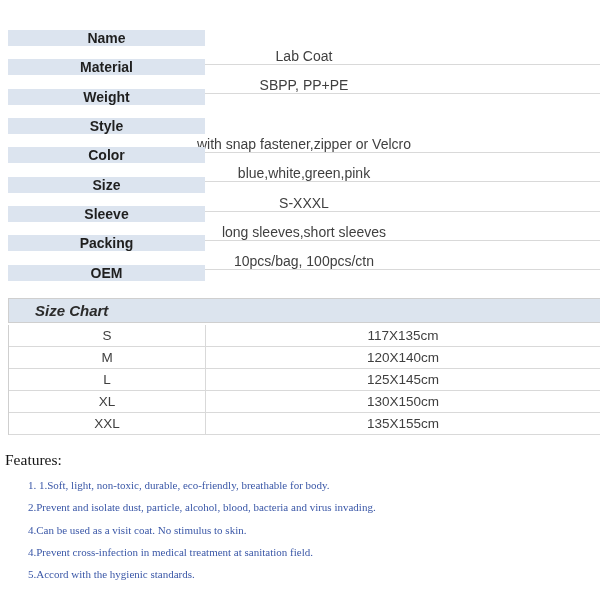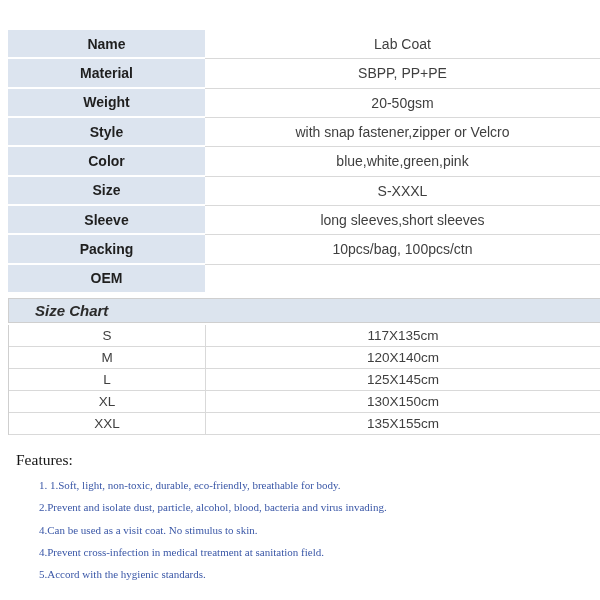--- a/index.html
+++ b/index.html
@@ -16,21 +16,21 @@
   *{box-sizing:border-box;margin:0;padding:0;}
   html,body{background:#fff;}
   body{font-family:"Liberation Sans","DejaVu Sans",sans-serif;}
   .canvas{
     position:relative;width:600px;height:600px;background:var(--page_bg);
     overflow:hidden;
   }
 
   
   .spec-table{position:absolute;top:30px;left:8px;right:0;}
-  .spec-row{display:flex;height:29.33px;}
+  .spec-row{display:flex;height:29.33px;flex-direction:column;}
   .spec-label{
     width:197px;background:var(--header_bg);
     border-bottom:2px solid #ffffff;
     display:flex;align-items:center;justify-content:center;
     font-size:14px;font-weight:bold;color:var(--label_text);
   }
   .spec-value{
     flex:1;border-bottom:1px solid var(--border_gray);
     display:flex;align-items:center;justify-content:center;
     font-size:14px;color:var(--value_text);
@@ -51,21 +51,21 @@
     width:196px;display:flex;align-items:center;justify-content:center;
     font-size:13.5px;color:var(--value_text);
   }
   .sc-dim{
     flex:1;border-left:1px solid var(--border_gray);
     display:flex;align-items:center;justify-content:center;
     font-size:13.5px;color:var(--value_text);
   }
 
   
-  .features{position:absolute;top:451px;left:16px;right:8px;
+  .features{position:absolute;top:451px;left:5px;right:8px;
     font-family:"Liberation Serif","DejaVu Serif",serif;}
   .features-heading{font-size:15.5px;color:var(--heading_text);margin-bottom:5px;}
   .features-list{margin-left:23px;}
   .feature-item{
     font-size:11px;color:var(--feature_text);
     line-height:22.3px;white-space:nowrap;
   }
 </style>
 </head>
 <body>
@@ -79,21 +79,20 @@
         <div class="spec-value">Lab Coat</div>
       </div>
 
       <div class="spec-row">
         <div class="spec-label">Material</div>
         <div class="spec-value">SBPP, PP+PE</div>
       </div>
 
       <div class="spec-row">
         <div class="spec-label">Weight</div>
-        <div class="spec-value">20-50gsm</div>
       </div>
 
       <div class="spec-row">
         <div class="spec-label">Style</div>
         <div class="spec-value">with snap fastener,zipper or Velcro</div>
       </div>
 
       <div class="spec-row">
         <div class="spec-label">Color</div>
         <div class="spec-value">blue,white,green,pink</div>

